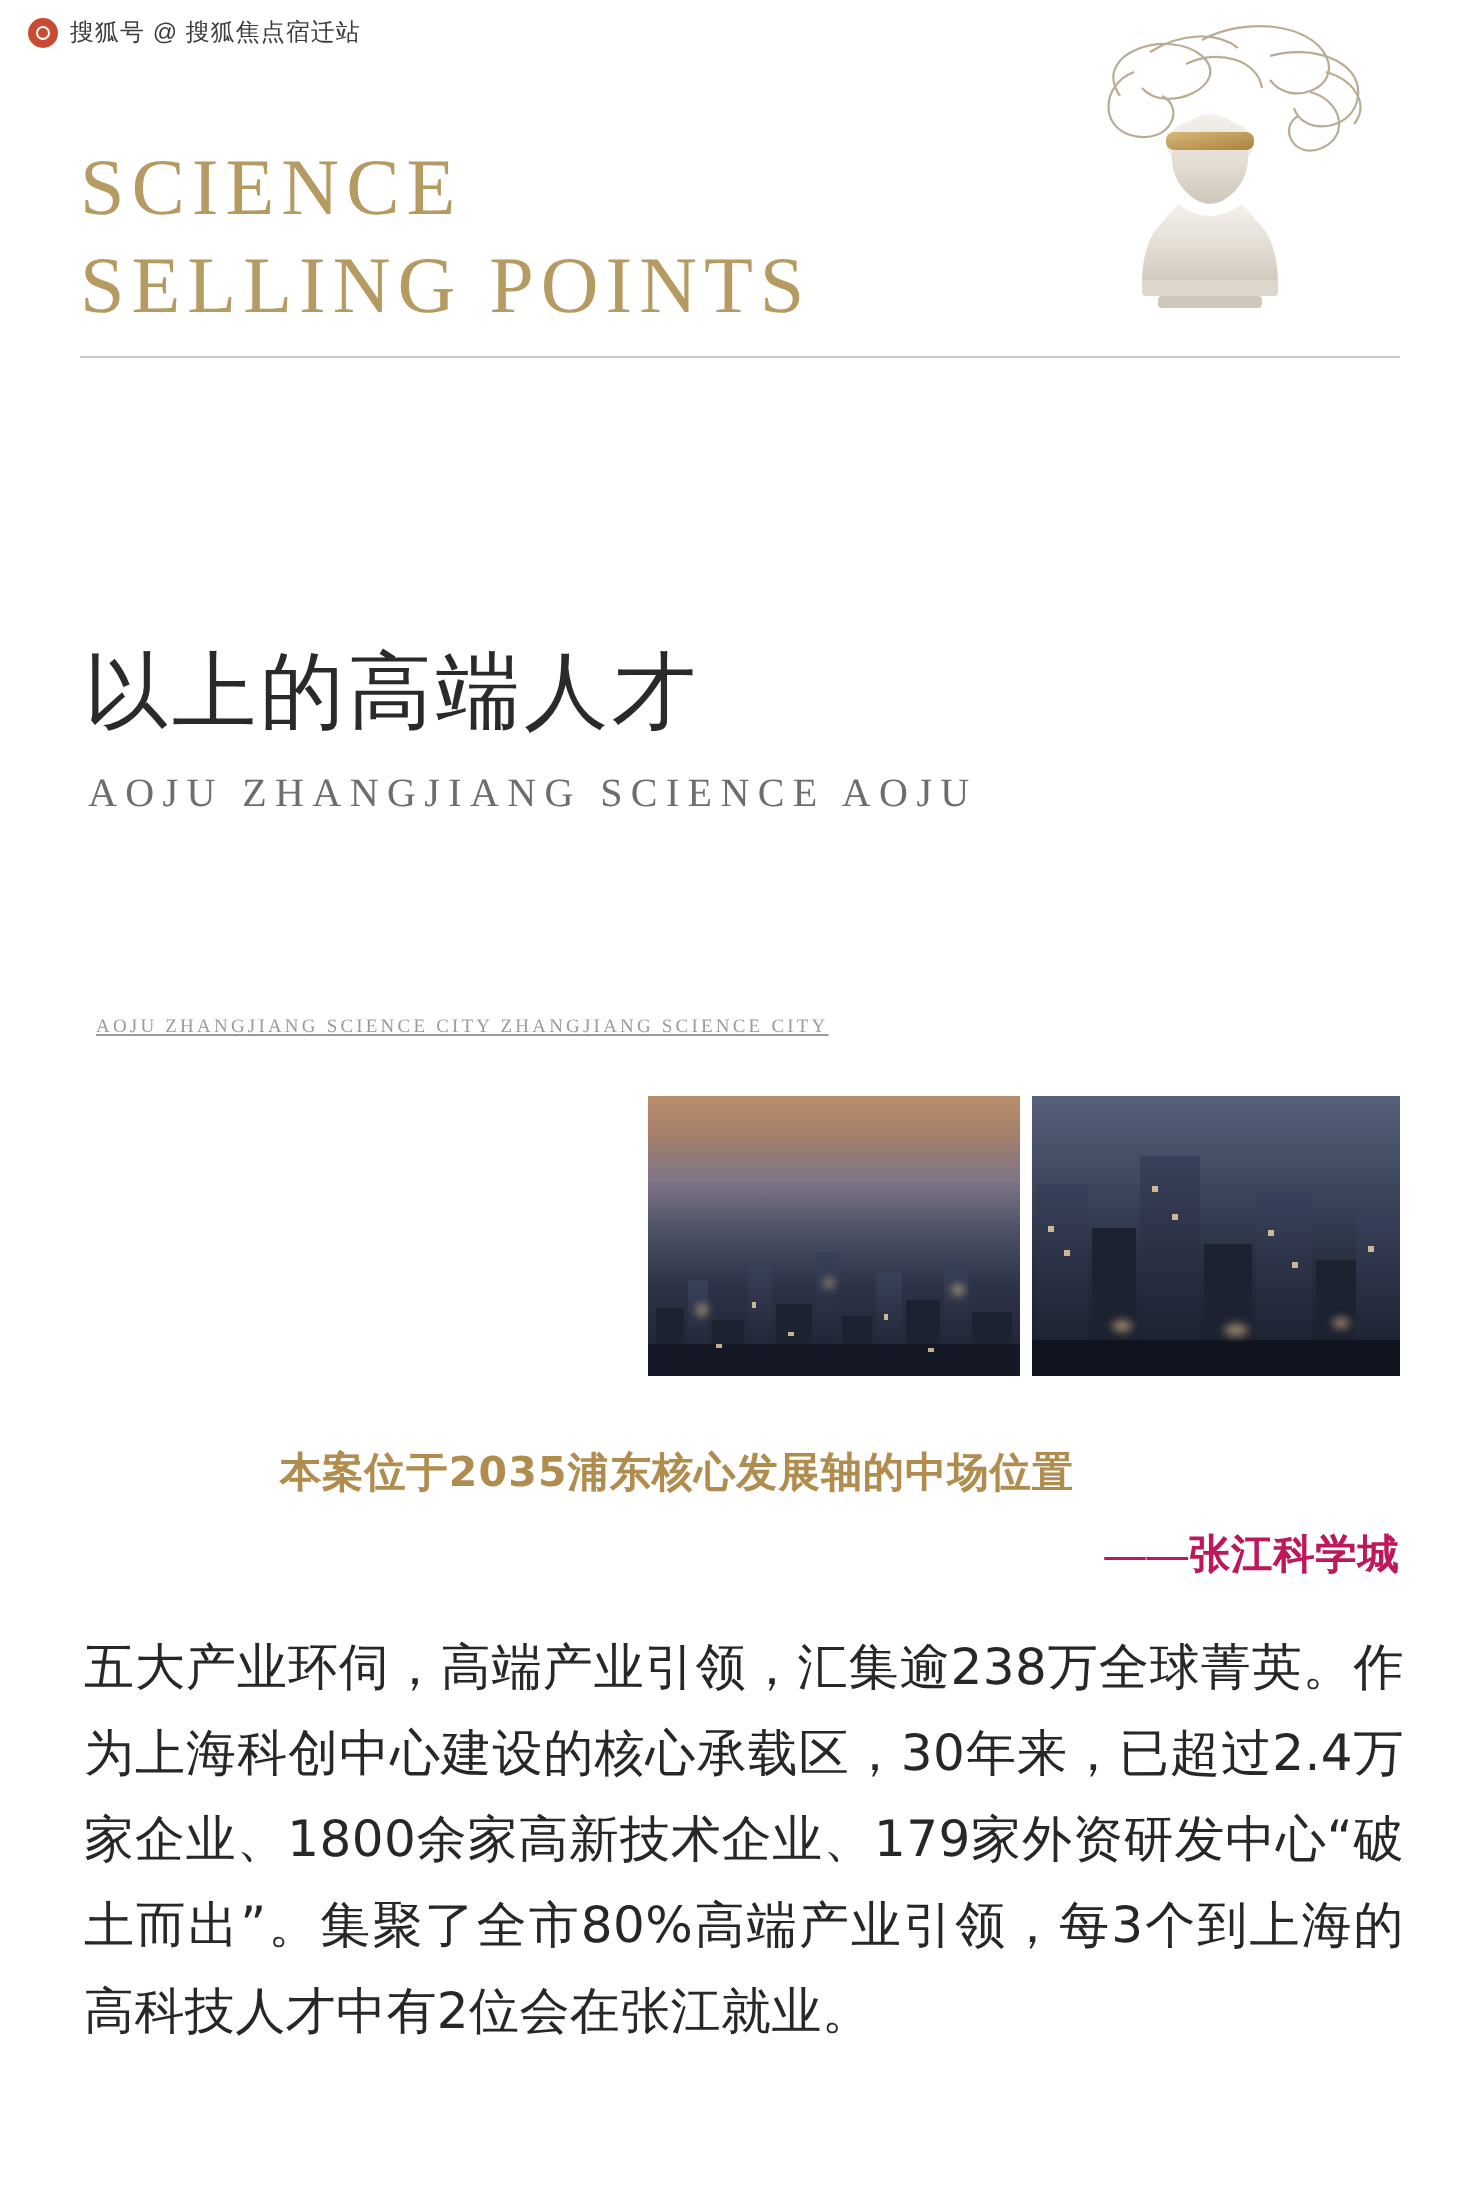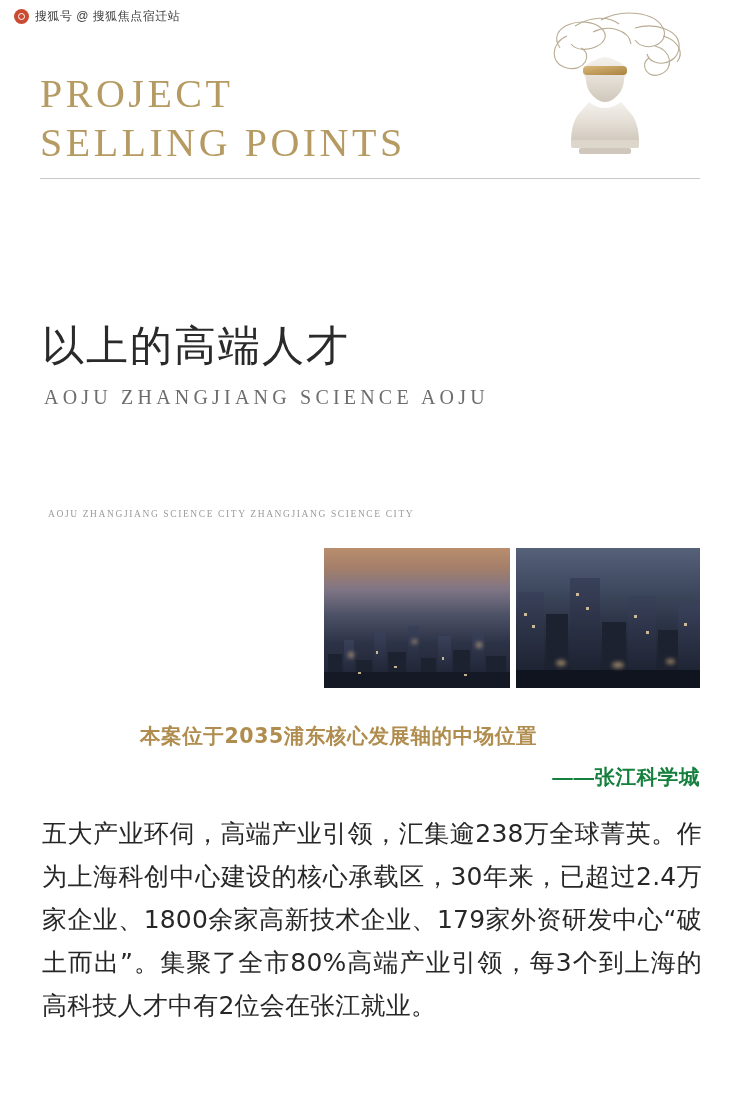--- a/index.html
+++ b/index.html
@@ -109,20 +109,21 @@
   
   .small-caption {
     position: absolute;
     top: 505px;
     left: 48px;
     font-family: "Liberation Serif", serif;
     font-size: 9.5px;
     letter-spacing: 1.6px;
     line-height: 2.1;
     color: #9b9b9b;
+    text-decoration: underline;
   }
 
   
   .photos {
     position: absolute;
     top: 548px;
     left: 324px;
     width: 376px;
     height: 140px;
     display: flex;
@@ -184,22 +185,22 @@
     font-family: "DejaVu Sans", sans-serif;
   }
   .gold-line-2 {
     position: absolute;
     top: 763px;
     left: 700px;
     transform: translateX(-100%);
     font-size: 20.5px;
     font-weight: bold;
     letter-spacing: .6px;
-    color: #15803d;
-    font-family: Liberation Sans, sans-serif;
+    color: #be185d;
+    font-family: Liberation Serif, serif;
     white-space: nowrap;
   }
 
   
   .body-copy {
     position: absolute;
     top: 812px;
     left: 42px;
     width: 660px;
     font-size: 25px;
@@ -246,21 +247,21 @@
     <ellipse cx="100" cy="66" rx="22" ry="13" fill="#f2eee8"></ellipse>
     <path d="M82 62 q18 -22 36 0 q4 18 -6 28 q-12 12 -24 0 q-10 -10 -6 -28 z" fill="url(#bustg)"></path>
     <rect x="78" y="60" width="44" height="9" rx="4" fill="url(#goldg)"></rect>
     <path d="M84 96 q16 12 32 0 l12 14 q6 10 6 26 l-68 0 q0 -16 6 -26 z" fill="url(#bustg)"></path>
     <rect x="66" y="134" width="68" height="8" rx="2" fill="#ddd6cb"></rect>
     <rect x="74" y="142" width="52" height="6" rx="2" fill="#cfc7bb"></rect>
   </svg>
 </div>
 
 <div class="header">
-  <div class="header-title">PROJECT
+  <div class="header-title">SCIENCE
 SELLING POINTS</div>
 </div>
 <div class="header-rule"></div>
 
 <div class="main-heading">以上的高端人才</div>
 <div class="main-sub">AOJU ZHANGJIANG SCIENCE AOJU</div>
 
 <div class="small-caption">AOJU ZHANGJIANG
 SCIENCE CITY
 ZHANGJIANG SCIENCE CITY</div>

